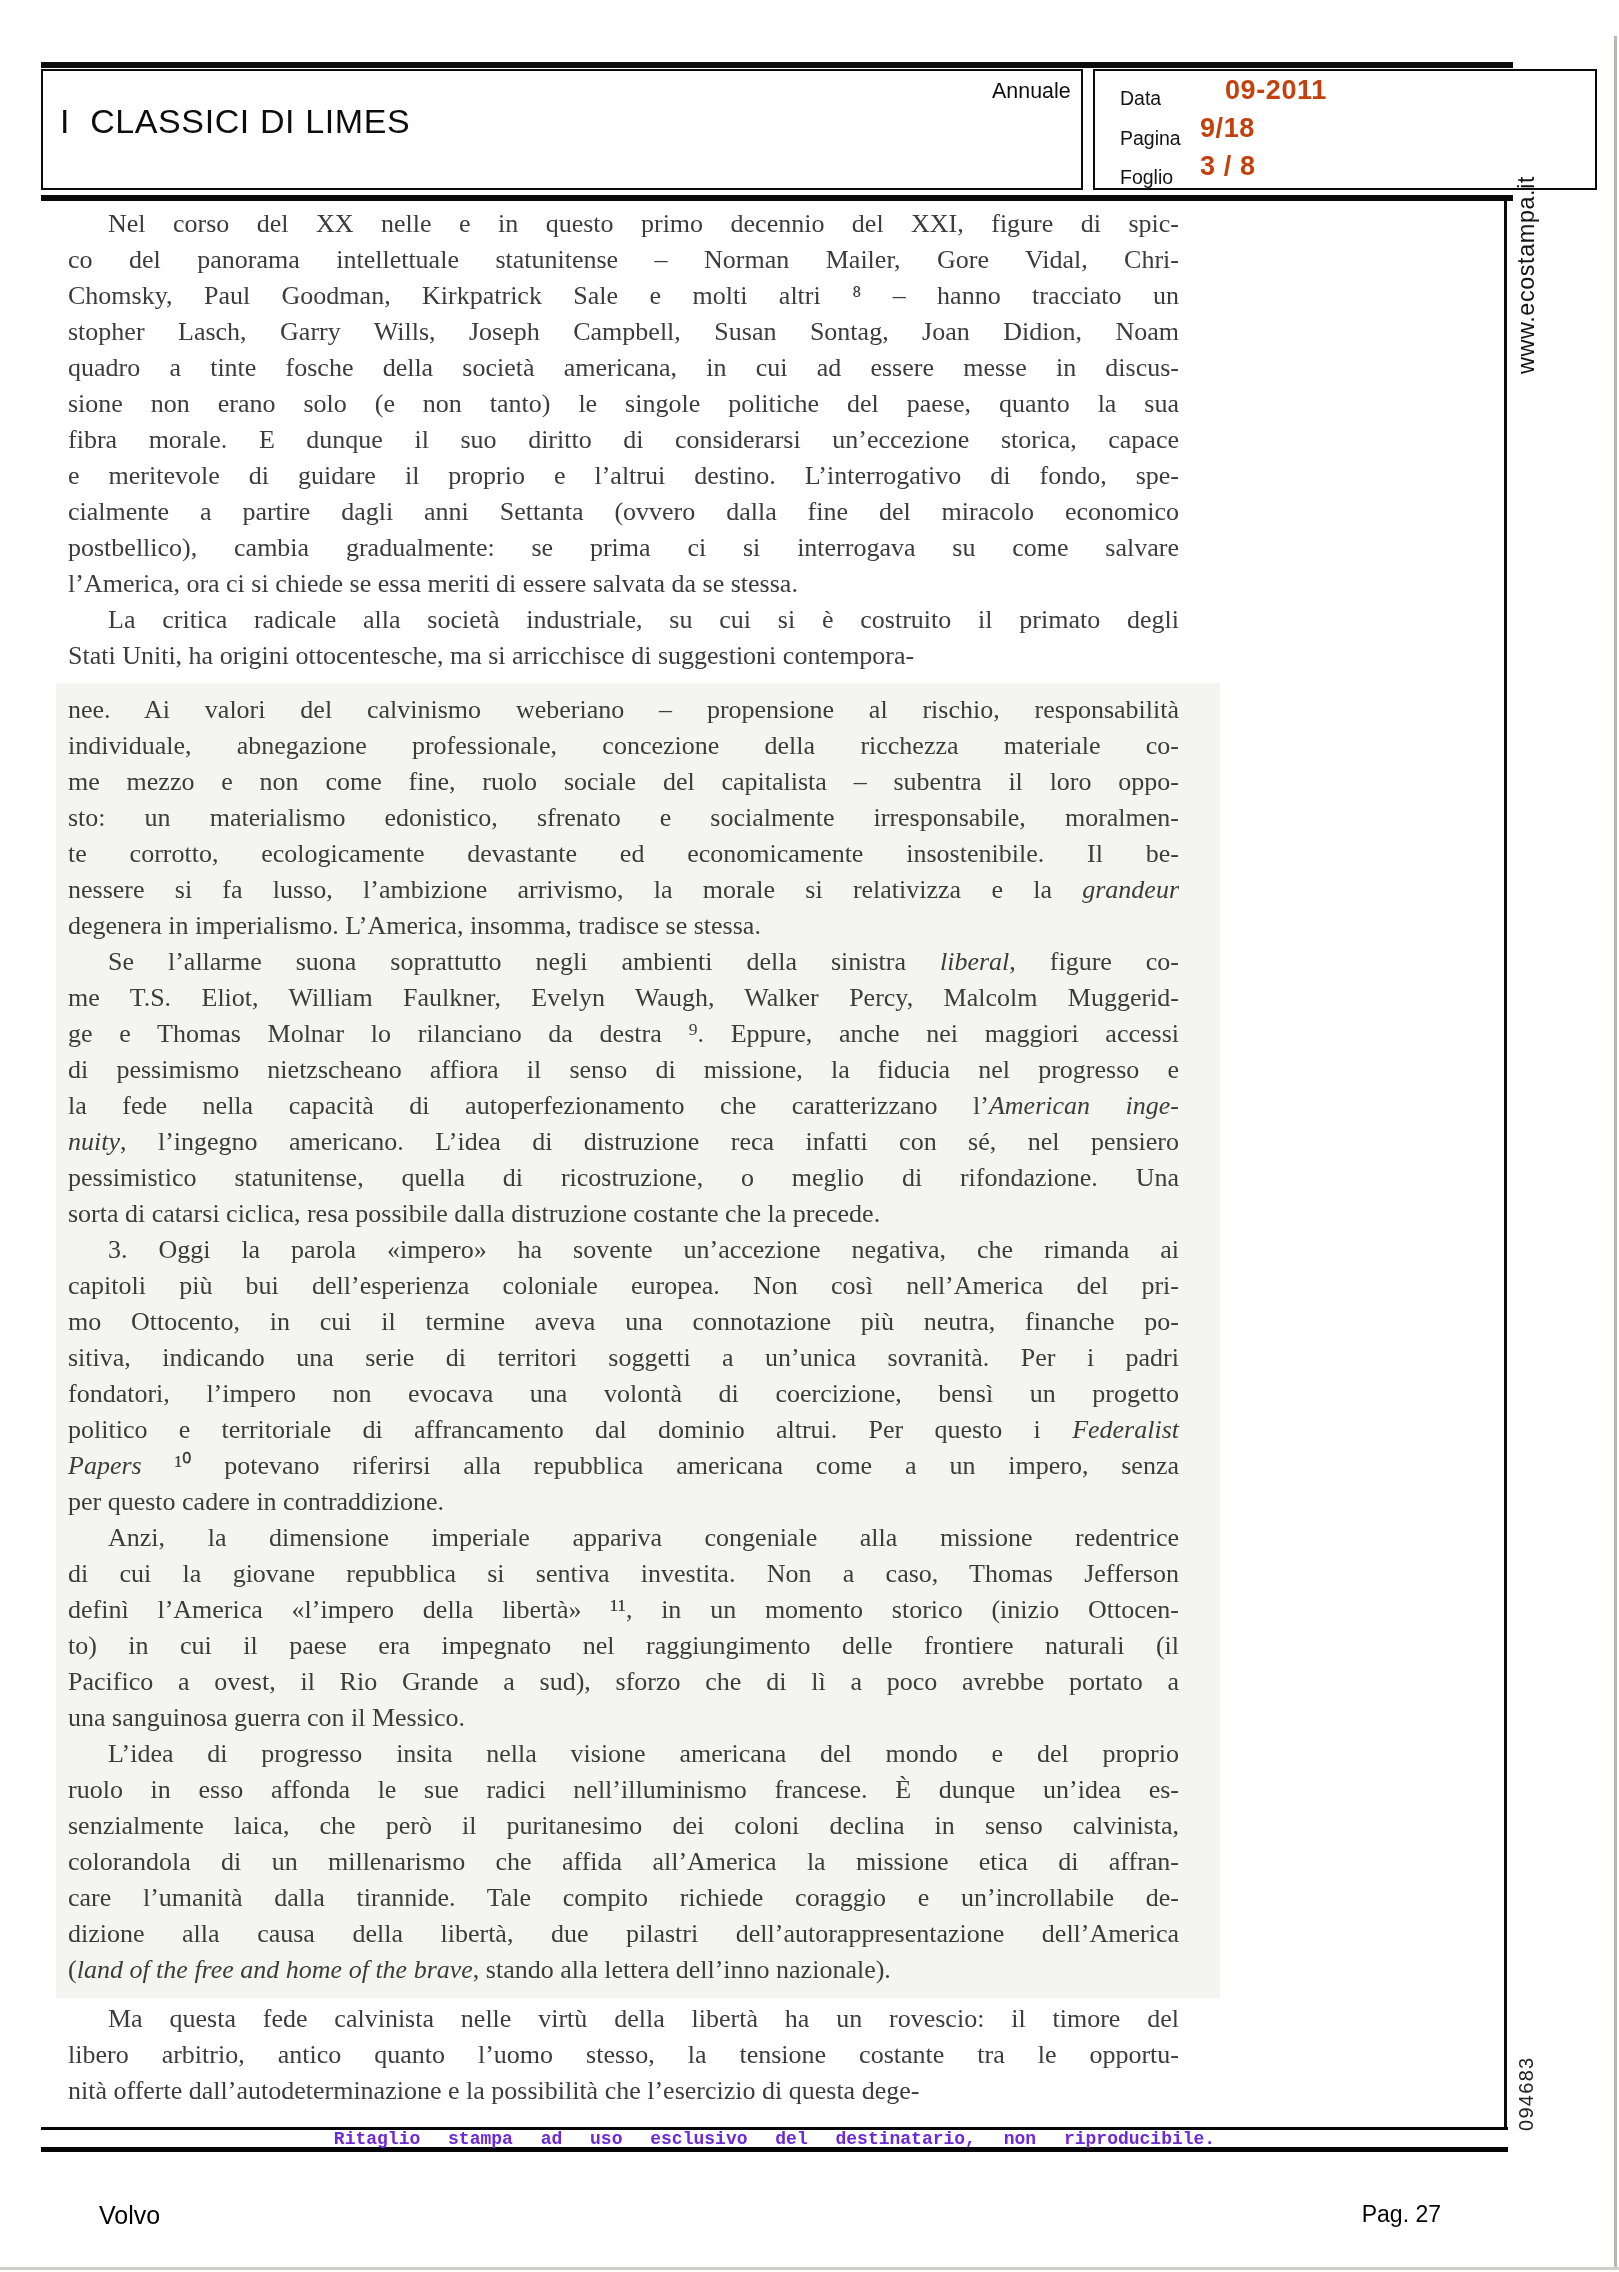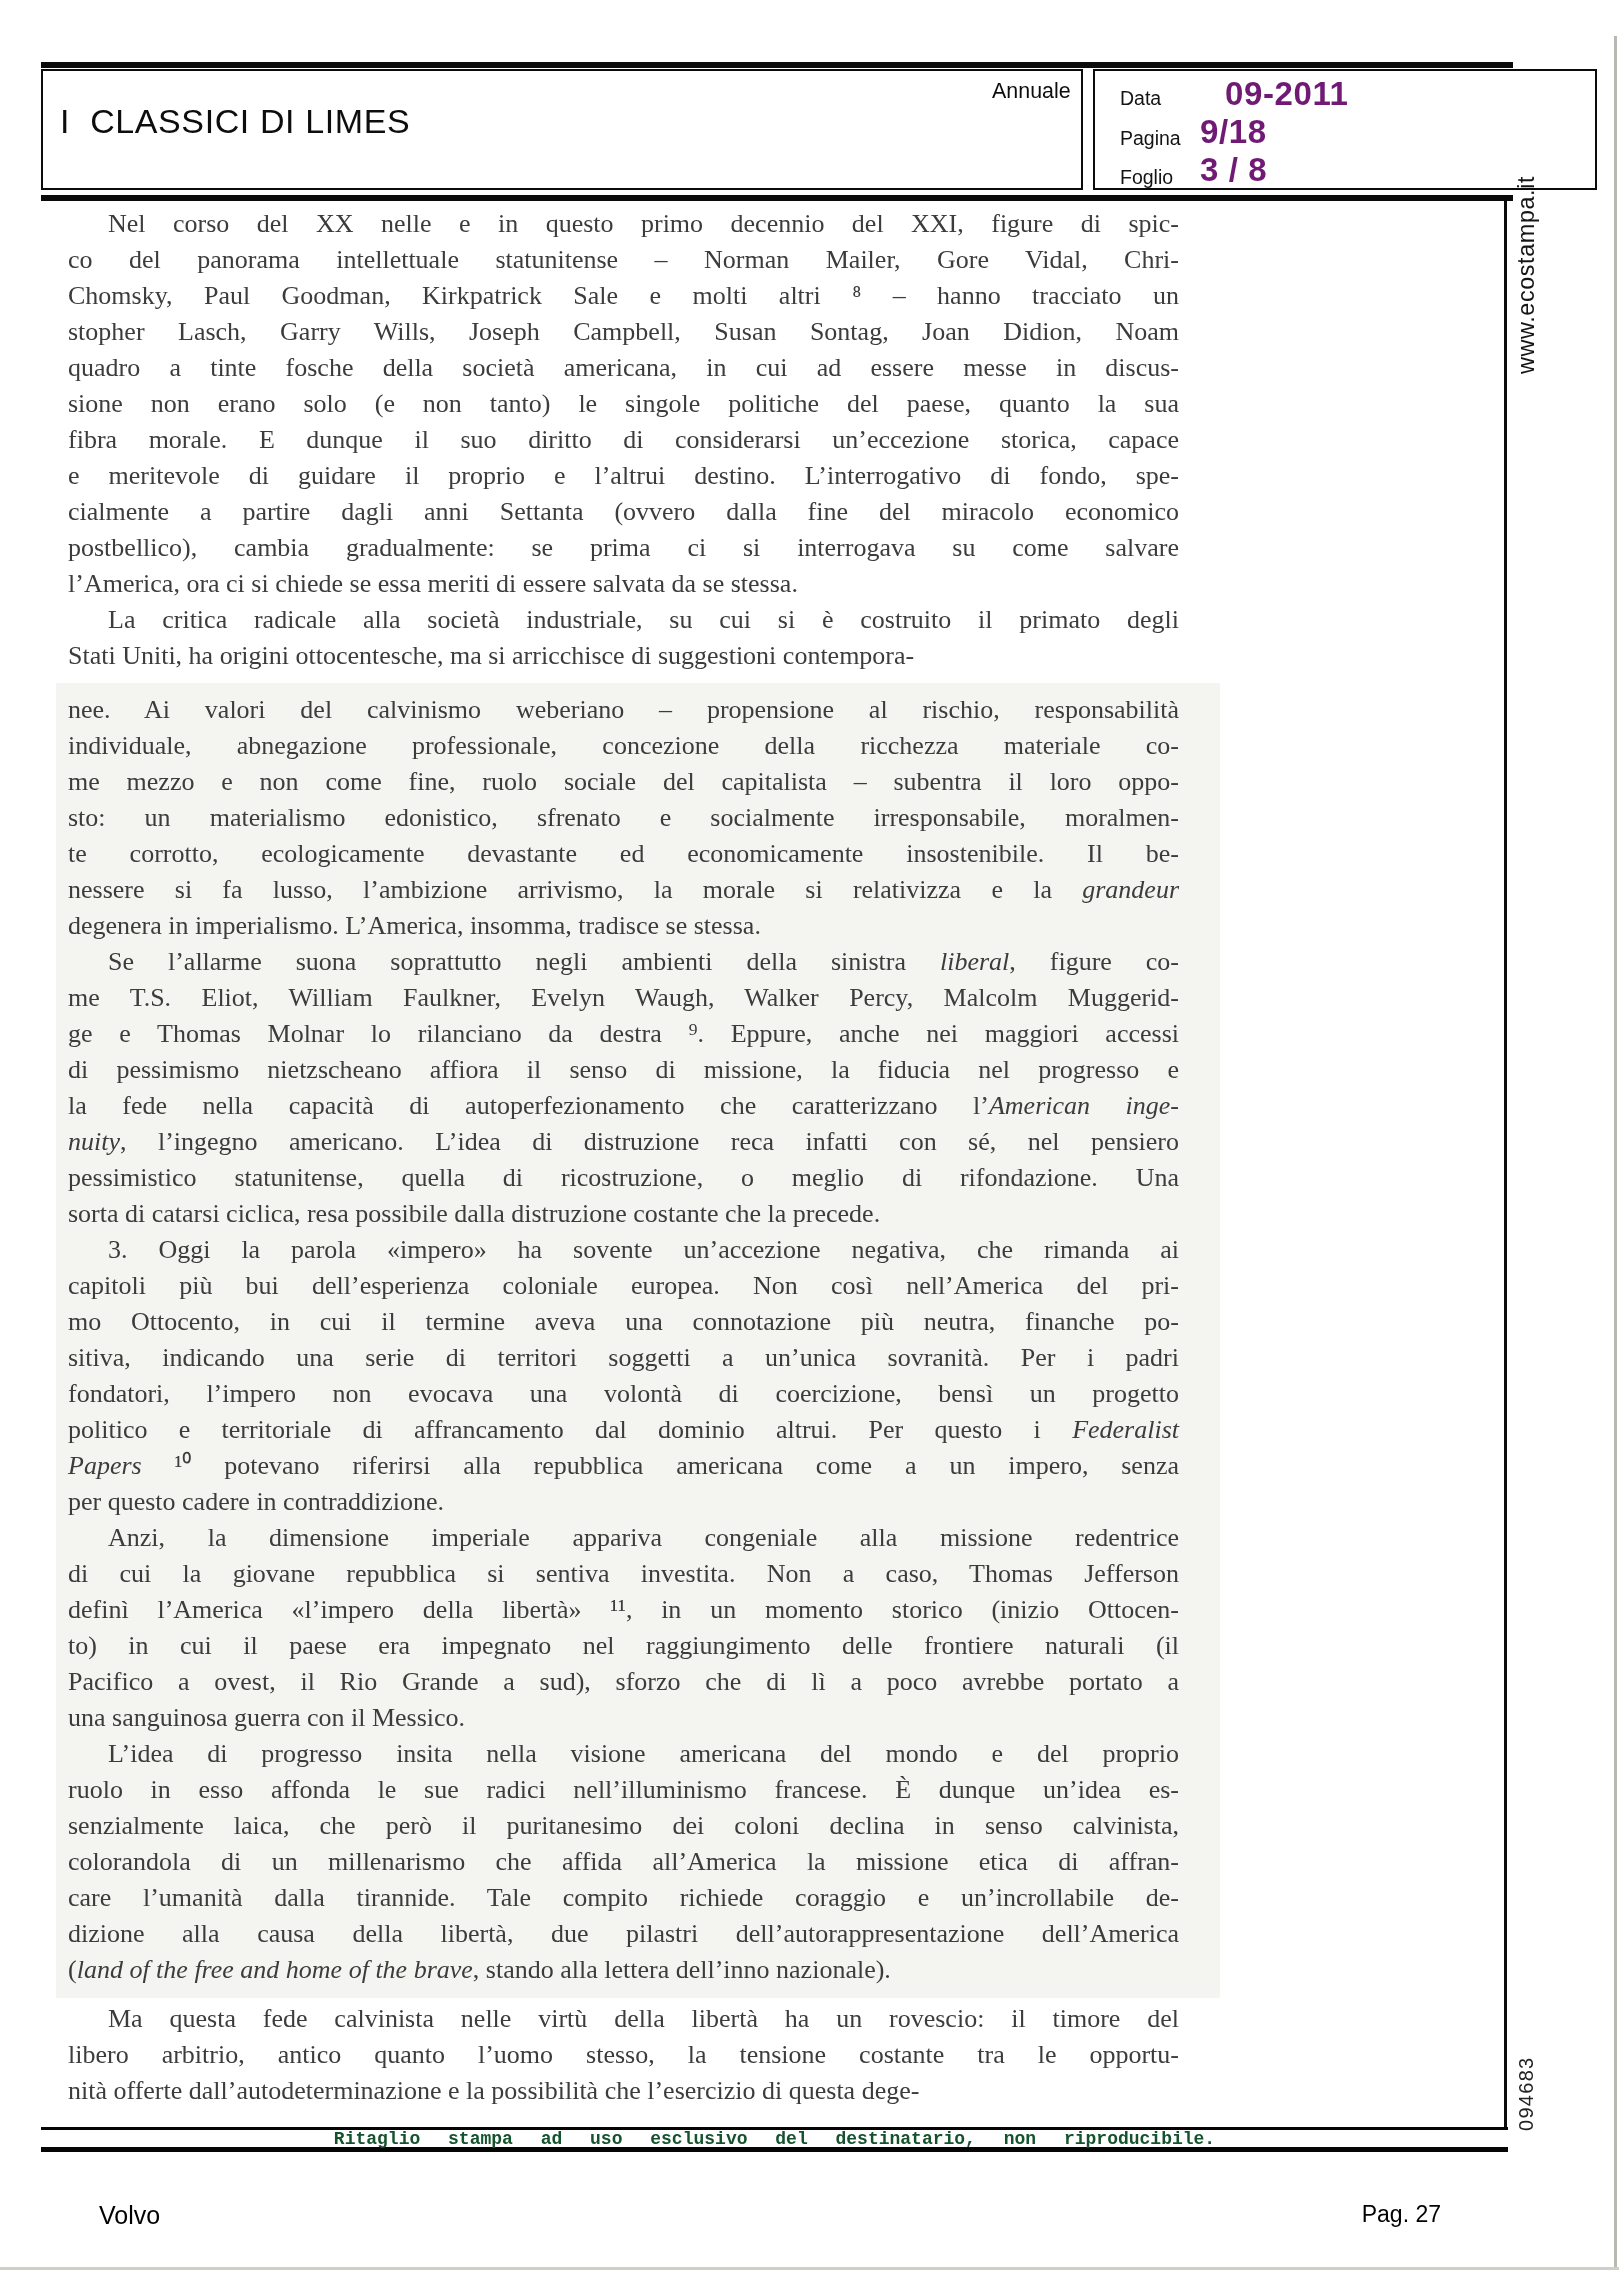--- a/index.html
+++ b/index.html
@@ -16,21 +16,21 @@
   .hbox{position:absolute;border:2.6px solid #0b0b0b;background:#fff;box-sizing:border-box;}
   .hbox-left{left:41px;top:69px;width:1042px;height:121px;}
   .hbox-right{left:1093px;top:69px;width:504px;height:121px;}
   .masthead{position:absolute;left:17px;top:31px;font-family:"Liberation Sans",sans-serif;
             font-size:34px;color:#0d0d0d;letter-spacing:0.6px;white-space:pre;}
   .periodicity{position:absolute;right:10.4px;top:7.8px;font-family:"Liberation Sans",sans-serif;
             font-size:21.4px;color:#0d0d0d;}
   .meta-label{position:absolute;left:25px;font-family:"Liberation Sans",sans-serif;
             font-size:19.5px;color:#141414;}
   .meta-value{position:absolute;font-family:"Liberation Sans",sans-serif;font-weight:bold;
-            font-size:33px;color:#701a75;letter-spacing:0.6px;}
+            font-size:27px;color:#c2410c;letter-spacing:0.6px;}
   
   .shade-bg{position:absolute;left:56px;top:683px;width:1164px;height:1315px;background:#f4f4f0;}
   
   .article{position:absolute;left:68px;top:206px;width:1111px;
            font-size:26px;line-height:36px;color:#3c3c3c;}
   .article .block-b{margin-top:17.5px;}
   .article .block-c{margin-top:13px;}
   .paragraph.gap-before{}
   .line{text-align:justify;text-align-last:justify;}
   .line.last{text-align-last:left;}
@@ -41,21 +41,21 @@
              transform-origin:left top;font-family:"Liberation Sans",sans-serif;
              font-size:23.4px;color:#151515;white-space:nowrap;letter-spacing:0.6px;}
   .clip-code{position:absolute;left:1515px;top:2131px;transform:rotate(-90deg);
              transform-origin:left top;font-family:"Liberation Sans",sans-serif;
              font-size:20px;color:#222;white-space:nowrap;letter-spacing:1.3px;}
   
   .notice-strip{position:absolute;left:41px;top:2127px;width:1467px;height:17px;
              border-top:3.2px solid #050505;border-bottom:5.8px solid #050505;background:#fff;
              display:flex;align-items:center;justify-content:center;}
   .notice-text{font-family:"Liberation Mono",monospace;font-weight:bold;font-size:18px;
-             color:#14532d;word-spacing:17px;white-space:nowrap;}
+             color:#6d28d9;word-spacing:17px;white-space:nowrap;}
   
   .footer-brand{position:absolute;left:99px;top:2201px;font-family:"Liberation Sans",sans-serif;
              font-size:25px;color:#000;}
   .footer-page{position:absolute;left:1324px;top:2201px;width:117px;text-align:right;
              font-family:"Liberation Sans",sans-serif;font-size:23px;color:#000;}
 </style>
 </head>
 <body>
 
 <div class="page">

